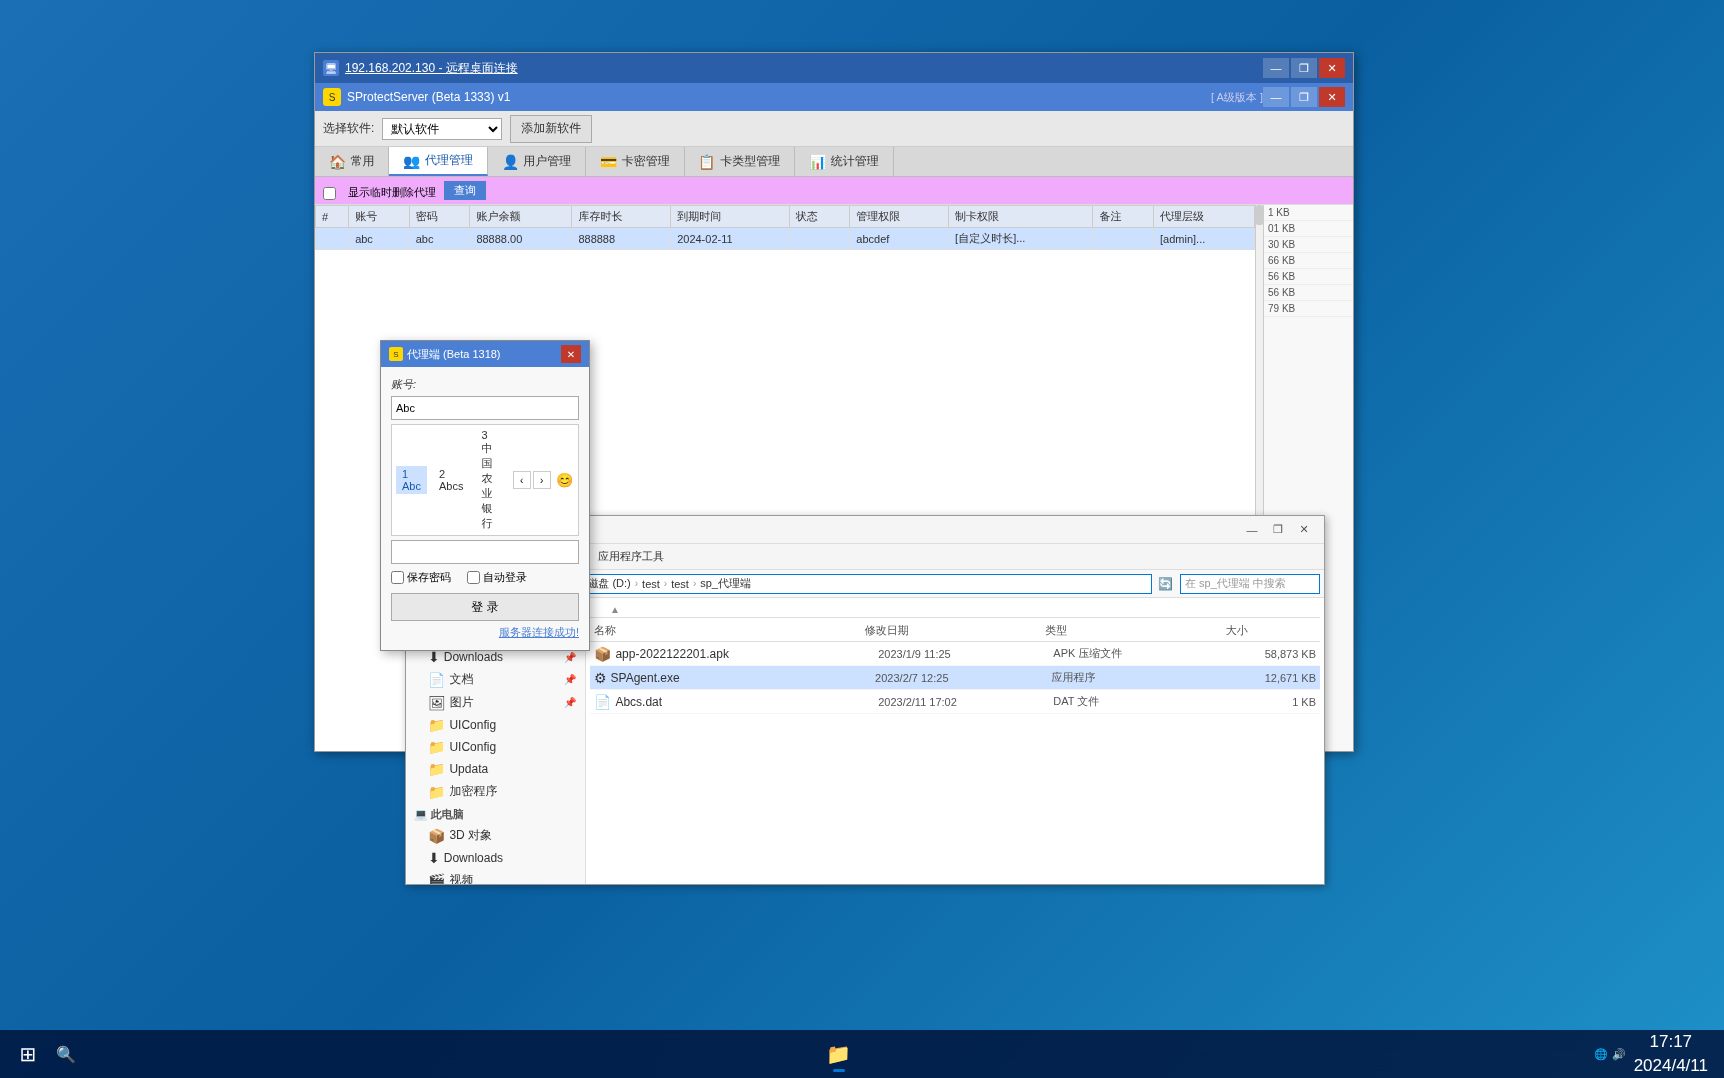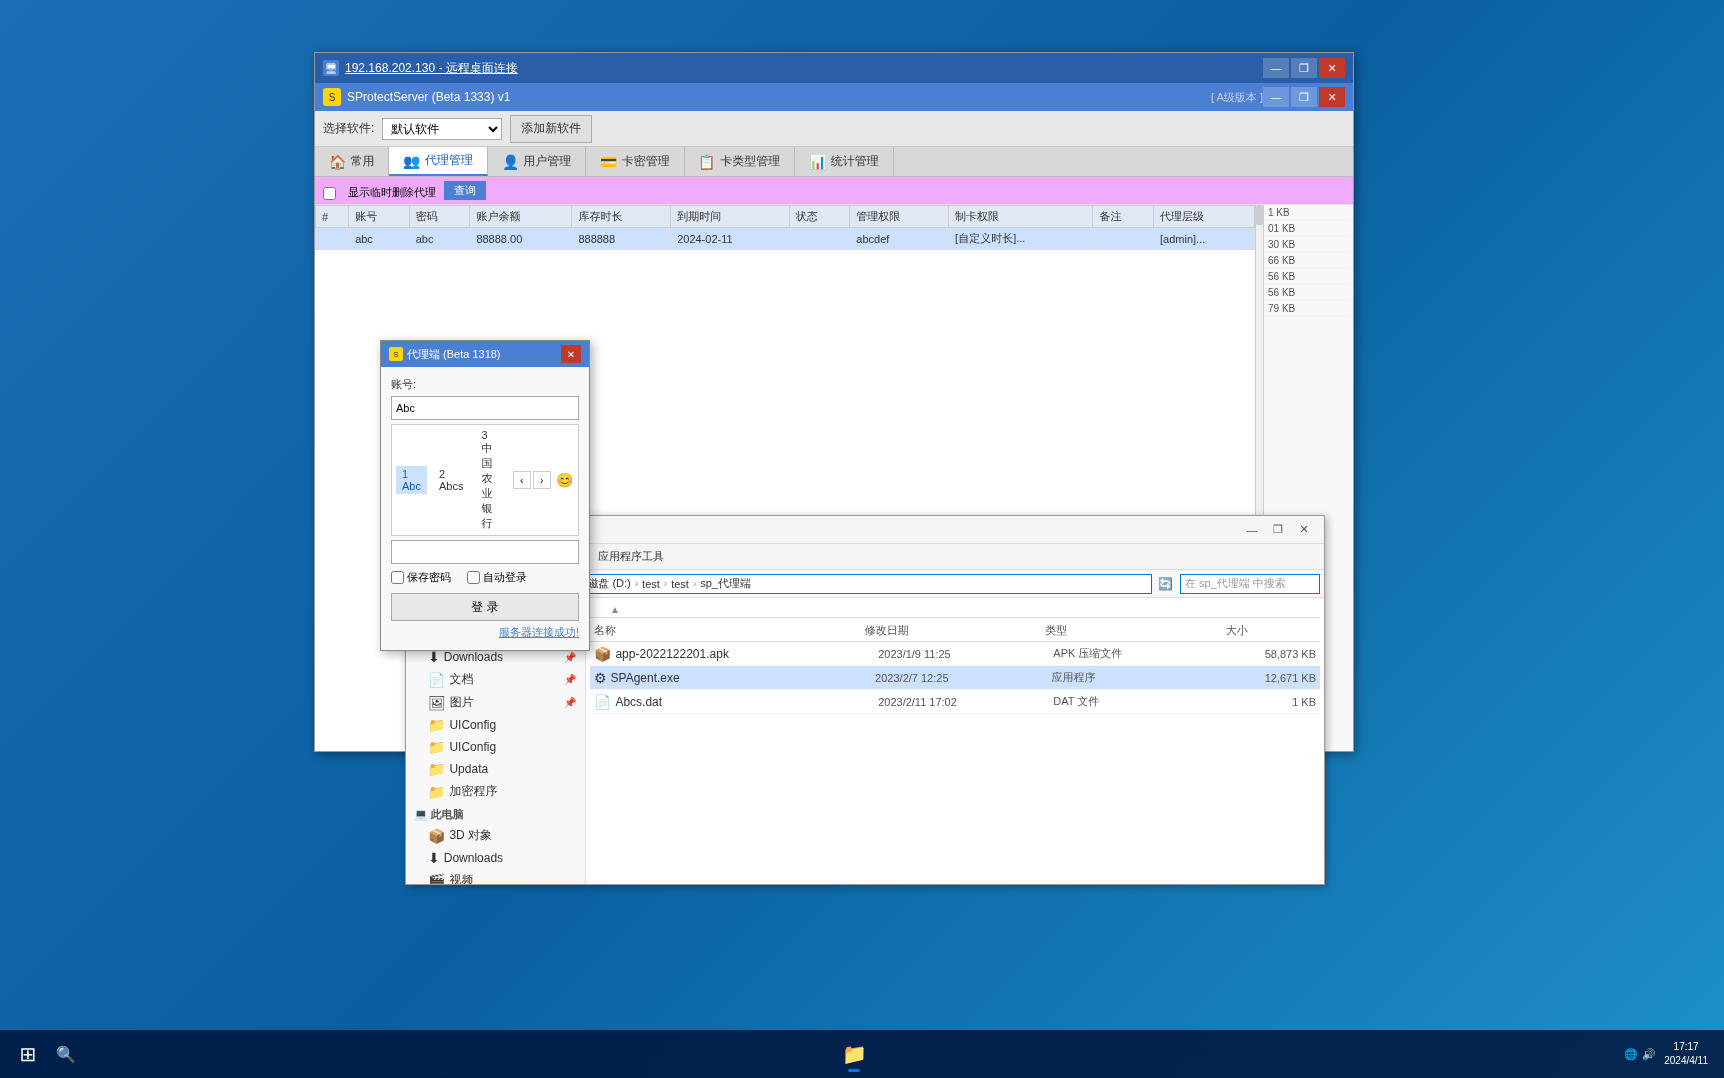--- a/index.html
+++ b/index.html
@@ -281,20 +281,21 @@
       font-size: 10px;
     }
     .dialog-body {
       padding: 10px;
       background: #f8f8f8;
     }
     .dialog-label {
       font-size: 11px;
       color: #333;
       margin-bottom: 4px;
+      font-style: italic;
     }
     .dialog-input {
       width: 100%;
       height: 24px;
       border: 1px solid #aaa;
       padding: 0 4px;
       font-size: 11px;
       margin-bottom: 4px;
       background: white;
     }
@@ -653,21 +654,21 @@
     }
     .taskbar-sys {
       display: flex;
       align-items: center;
       gap: 4px;
       color: white;
       font-size: 11px;
     }
     .taskbar-time {
       text-align: center;
-      font-size: 10px;
+      font-size: 17px;
       color: white;
       padding: 0 8px;
       cursor: pointer;
     }
     .taskbar-time div { line-height: 1.4; }
 
     
     ::-webkit-scrollbar { width: 6px; height: 6px; }
     ::-webkit-scrollbar-track { background: #f1f1f1; }
     ::-webkit-scrollbar-thumb { background: #bbb; border-radius: 3px; }

